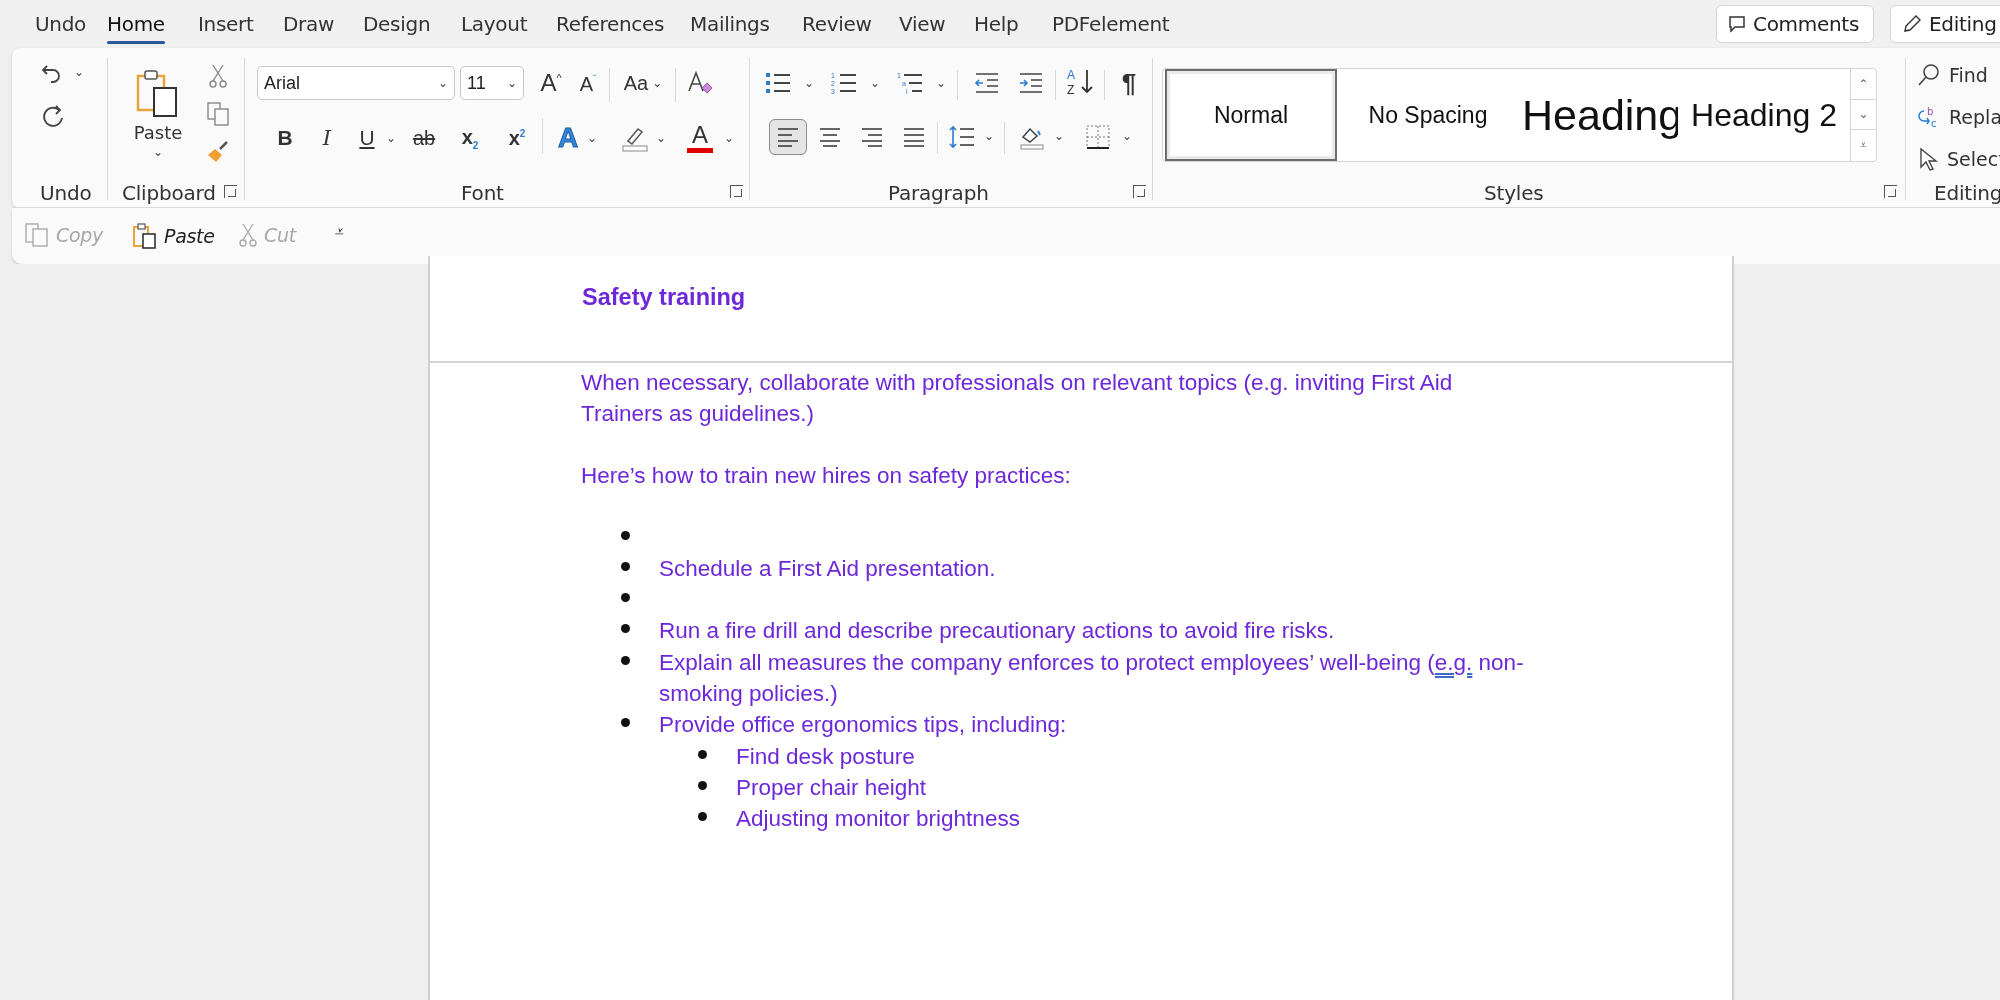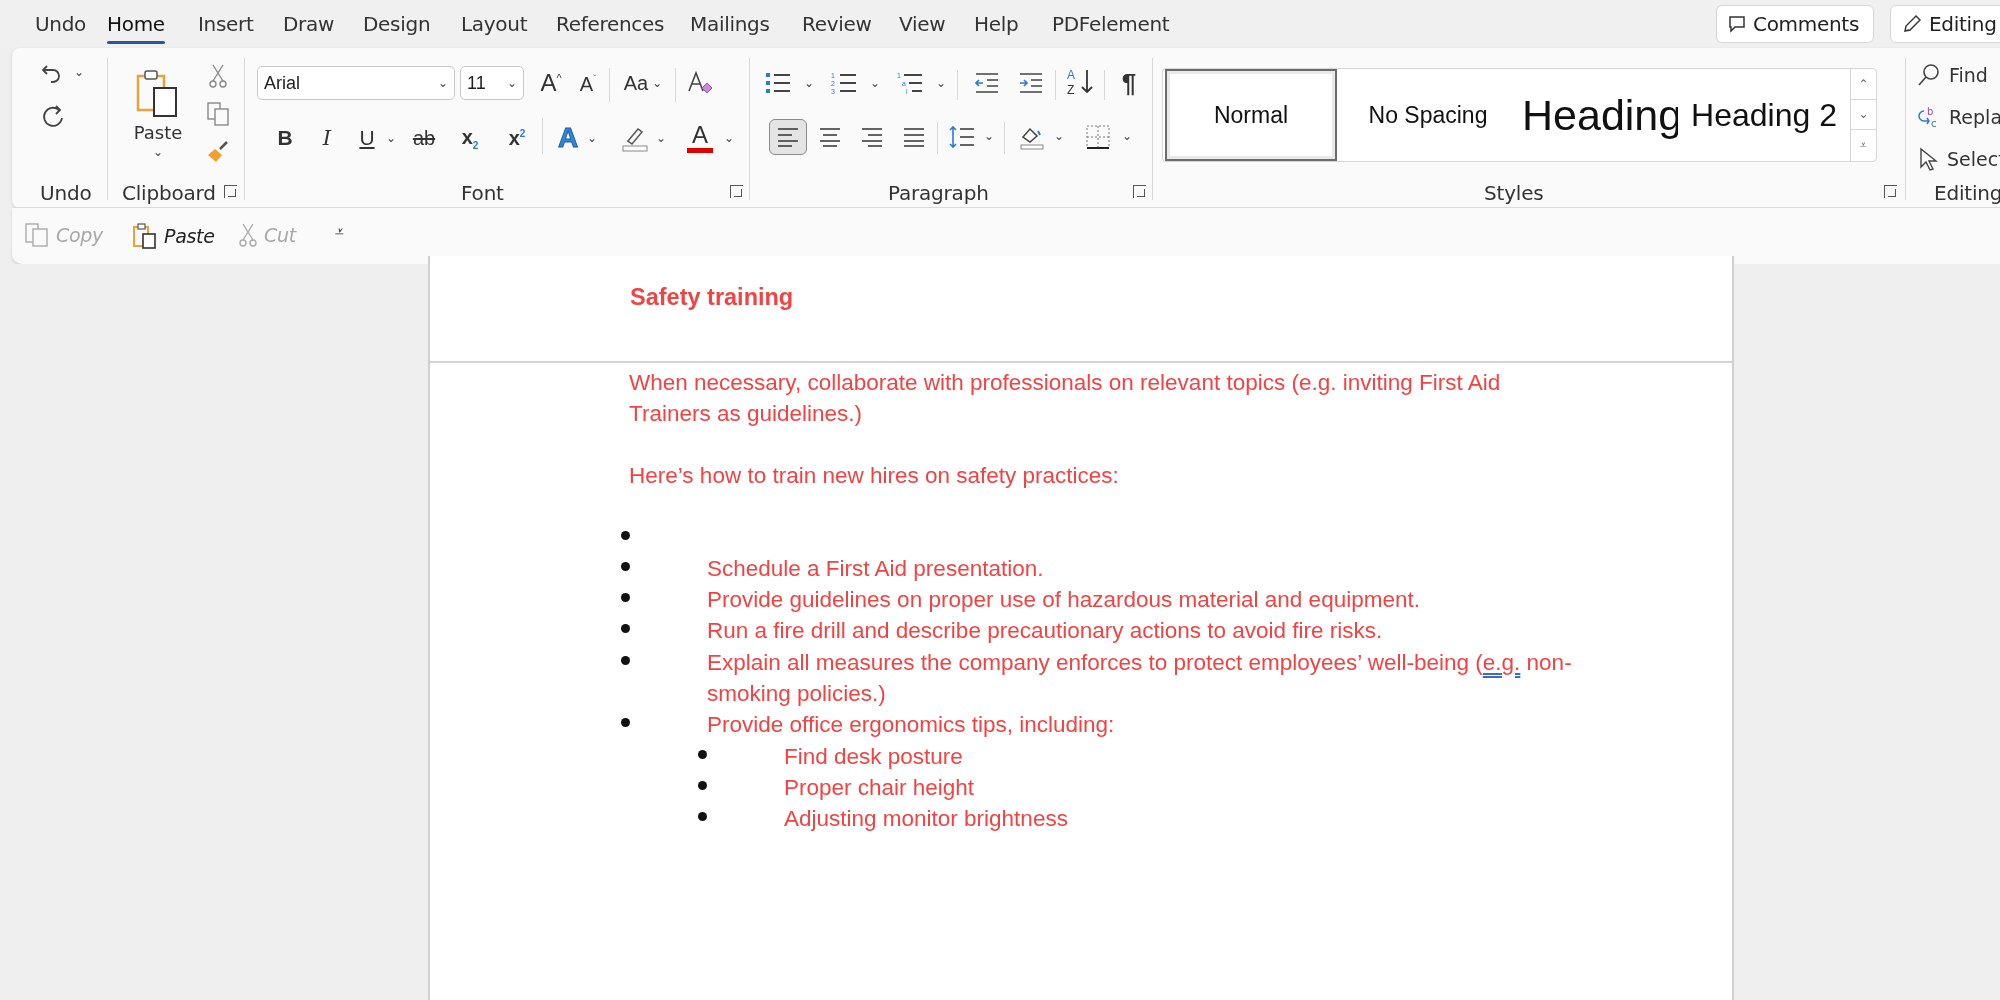--- a/index.html
+++ b/index.html
@@ -32,21 +32,21 @@
   .gallery-scroll div { height: 30.6px; border-bottom: 1px solid #d6d6d6; display: flex; align-items: center; justify-content: center; font-size: 12px; color: #666; }
 
   
   .qat { position: absolute; left: 12px; top: 208px; width: 1990px; height: 56px; background: #fafafa; border-radius: 0 0 0 10px; box-shadow: 0 2px 3px rgba(0,0,0,0.12); }
   .qat-item { position: absolute; top: 14px; display: flex; align-items: center; gap: 6px; font-size: 19px; font-family: "DejaVu Sans", sans-serif; letter-spacing: -0.3px; font-style: italic; }
 
   
   .doc-area { position: absolute; left: 0; top: 264px; width: 2000px; height: 736px; background: #efefef; }
   .page { position: absolute; left: 428px; top: -8px; width: 1306px; height: 760px; background: #fff; border-left: 2px solid #d0d0d0; border-right: 2px solid #d0d0d0; }
   .header-line { position: absolute; left: 0; right: 0; top: 105px; height: 2px; background: #d4d4d4; }
-  .doc-text { position: absolute; font-family: "Liberation Sans", sans-serif; font-size: 22.5px; color: #ef4444; line-height: 31px; margin-left: 48px; }
+  .doc-text { position: absolute; font-family: "Liberation Sans", sans-serif; font-size: 22.5px; color: #6d28d9; line-height: 31px; }
   .bullet { position: absolute; width: 9px; height: 9px; border-radius: 50%; background: #111; }
   .squiggle { text-decoration: underline; text-decoration-color: #3c6bc9; text-decoration-style: double; text-underline-offset: 3px; }
 </style>
 </head>
 <body>
 
 <div class="menubar">
   <div class="menu-tab" style="left:35px">Undo</div>
   <div class="menu-tab active" style="left:107px">Home</div>
   <div class="menu-tab" style="left:198px">Insert</div>
@@ -370,21 +370,20 @@
 
     <div class="doc-text" style="left:151px; top:111px">When necessary, collaborate with professionals on relevant topics (e.g. inviting First Aid</div>
     <div class="doc-text" style="left:151px; top:142px">Trainers as guidelines.)</div>
 
     <div class="doc-text" style="left:151px; top:204px">Here’s how to train new hires on safety practices:</div>
 
     <span class="bullet" style="left:191px; top:275px"></span>
     <span class="bullet" style="left:191px; top:306px"></span>
     <div class="doc-text" style="left:229px; top:297px">Schedule a First Aid presentation.</div>
     <span class="bullet" style="left:191px; top:337px"></span>
-    <div class="doc-text" style="left:229px; top:328px">Provide guidelines on proper use of hazardous material and equipment.</div>
     <span class="bullet" style="left:191px; top:368px"></span>
     <div class="doc-text" style="left:229px; top:359px">Run a fire drill and describe precautionary actions to avoid fire risks.</div>
     <span class="bullet" style="left:191px; top:400px"></span>
     <div class="doc-text" style="left:229px; top:391px; white-space:nowrap">
       <span>Explain all measures the company enforces to protect employees’ well-being (</span><span class="squiggle">e.g.</span><span> non-</span>
     </div>
     <div class="doc-text" style="left:229px; top:422px">smoking policies.)</div>
     <span class="bullet" style="left:191px; top:462px"></span>
     <div class="doc-text" style="left:229px; top:453px">Provide office ergonomics tips, including:</div>
 

